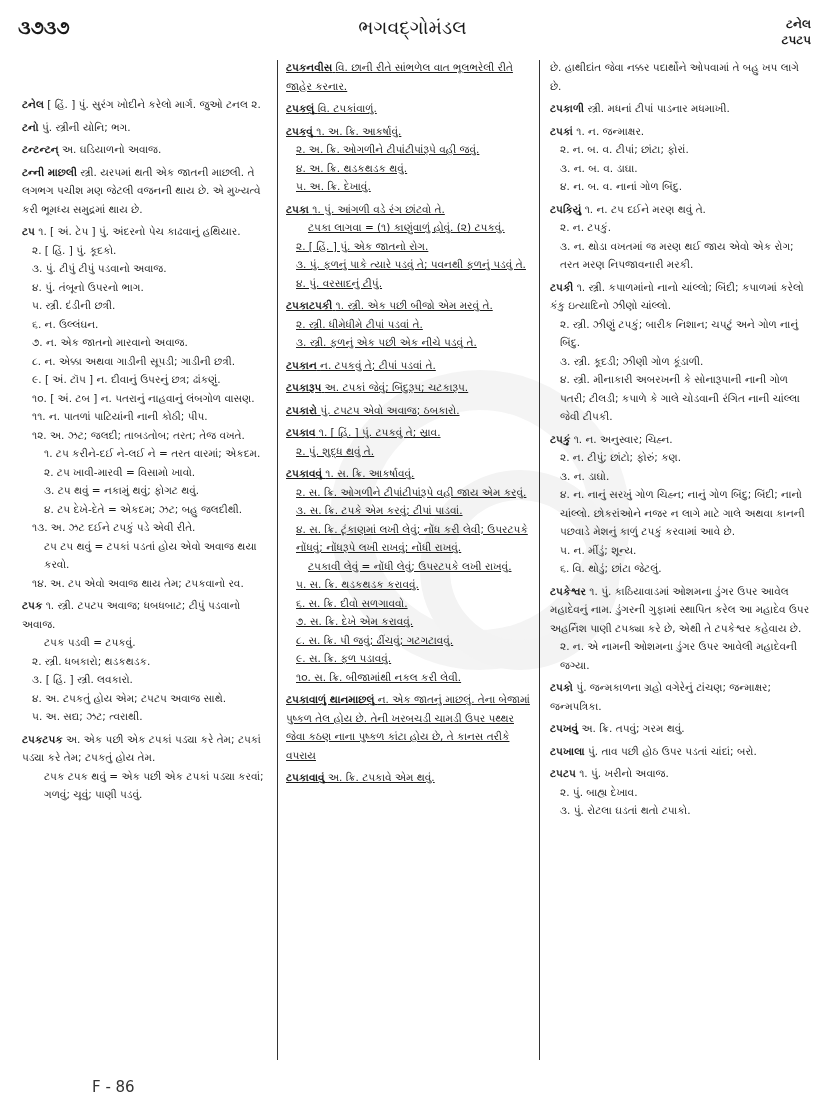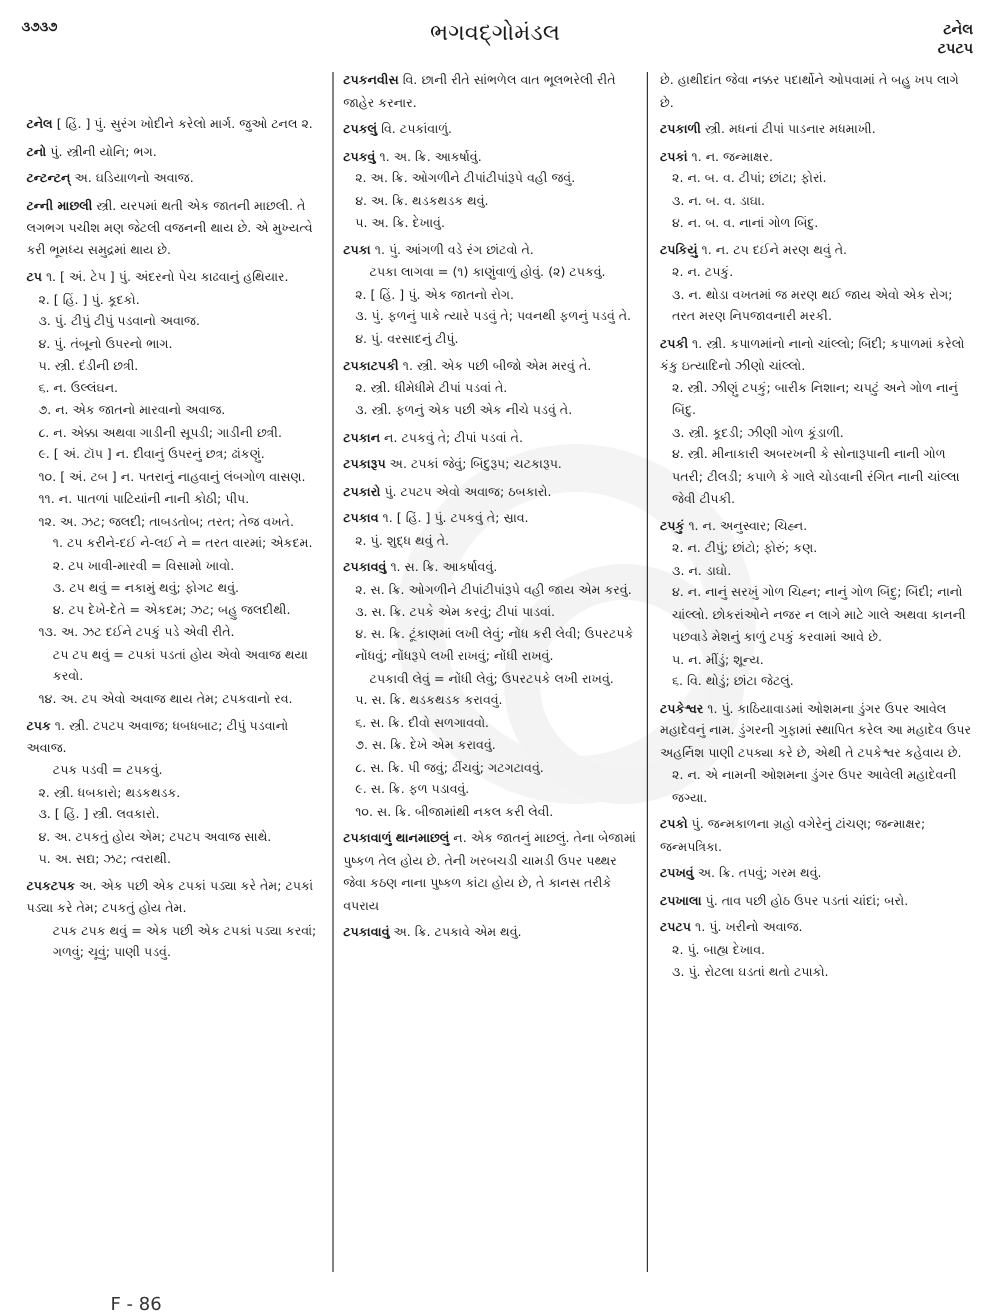--- a/index.html
+++ b/index.html
@@ -10,28 +10,28 @@
     .page { position: absolute; left: 0; top: 0; width: 825px; height: 1093px; }
     .watermark {
       position: absolute; left: 330px; top: 370px; width: 300px; height: 300px;
       border-radius: 50%; border: 40px solid #f1f1f1; box-sizing: border-box; opacity: 0.8;
     }
     .watermark2 {
       position: absolute; left: 420px; top: 470px; width: 200px; height: 200px;
       border-radius: 50%; border: 30px solid #f3f3f3; box-sizing: border-box;
     }
     .header { position: absolute; top: 10px; left: 0; width: 825px; height: 40px; }
-    .hdr-page { position: absolute; left: 18px; top: 6px; font-weight: bold; font-size: 11px; }
+    .hdr-page { position: absolute; left: 18px; top: 6px; font-weight: bold; font-size: 19px; }
     .hdr-title { position: absolute; left: 0; right: 0; top: 6px; text-align: center; font-weight: normal; font-size: 19px; }
     .hdr-guide { position: absolute; right: 14px; top: 6px; text-align: right; font-weight: bold; font-size: 12px; line-height: 16px; }
     .col {
       position: absolute; top: 58px; font-size: 10.5px; line-height: 18.5px;
     }
     .col1 { left: 22px; width: 250px; margin-top: 37px; }
-    .col2 { left: 286px; width: 248px; }
+    .col2 { left: 286px; width: 248px; text-decoration: underline; }
     .col3 { left: 550px; width: 262px; }
     .divider { position: absolute; top: 60px; width: 1px; background: #333; }
     .d1 { left: 277px; height: 1000px; }
     .d2 { left: 539px; height: 1000px; }
     .entry { margin-bottom: 4px; }
     .hw { font-weight: bold; }
     .def { }
     .sense { padding-left: 10px; }
     .ex { padding-left: 22px; }
     .footer { position: absolute; left: 92px; top: 1078px; font-size: 15px; color: #333; }

